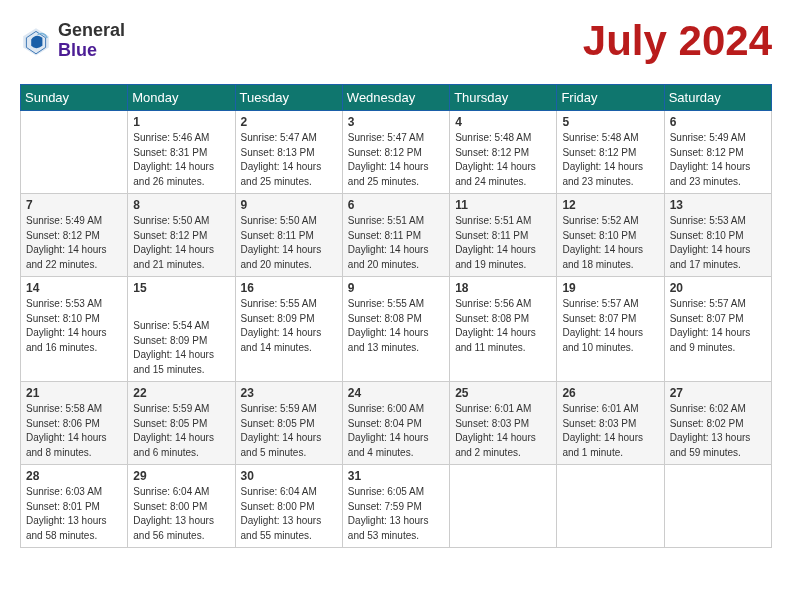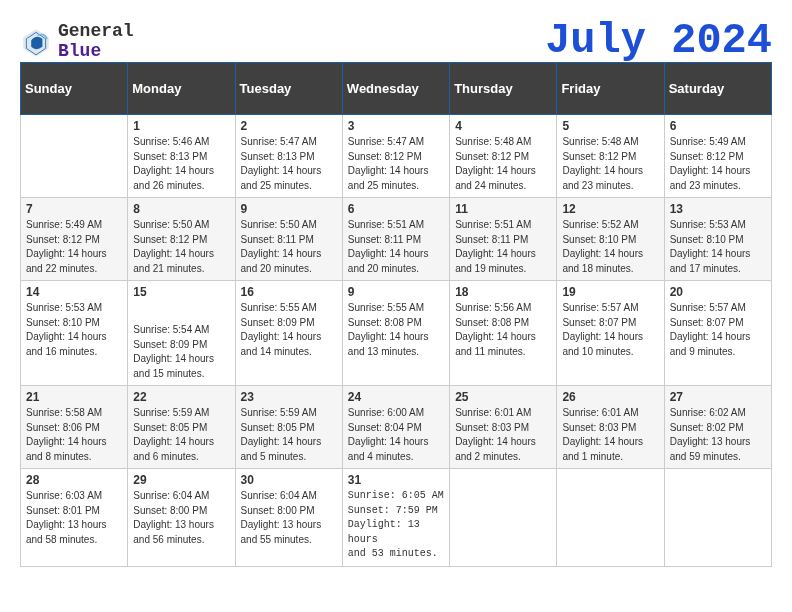--- a/index.html
+++ b/index.html
@@ -6,23 +6,22 @@
     body {
       font-family: Arial, sans-serif;
       background: #fff;
       width: 792px;
       min-height: 612px;
       padding: 20px;
     }
     .header-section {
       display: flex;
       justify-content: space-between;
-      align-items: flex-end;
-      margin-bottom: 0;
-      font-family: Liberation Mono, monospace;
+      align-items: center;
+      margin-bottom: 22px;
     }
     .logo {
       display: flex;
       align-items: center;
       gap: 6px;
     }
     .logo-text {
       display: flex;
       flex-direction: column;
       line-height: 1.1;
@@ -40,39 +39,39 @@
     .logo-icon {
       width: 32px;
       height: 32px;
     }
     .title-section {
       text-align: right;
     }
     .month-title {
       font-size: 42px;
       font-weight: bold;
-      color: #1d4ed8;
+      color: #b91c1c;
       line-height: 1;
     }
     .location-title {
       font-size: 18px;
       color: #333;
       margin-top: 4px;
     }
     table {
       width: 100%;
       border-collapse: collapse;
       table-layout: fixed;
     }
     thead tr th {
-      background-color: #404040;
+      background-color: #0f766e;
       color: #fff;
       font-size: 13px;
-      font-weight: bold;
-      padding: 18px 4px;
+      font-weight: normal;
+      padding: 5px 4px;
       text-align: left;
       border: 1px solid #1a5fa8;
     }
     tbody tr {
       vertical-align: top;
     }
     tbody tr td {
       border: 1px solid #ccc;
       padding: 4px 5px;
       font-size: 10px;
@@ -128,21 +127,21 @@
         <th>Friday</th>
         <th>Saturday</th>
       </tr>
   </thead>
   <tbody>
   <tr>
         <td></td>
         <td>
           <span class="day-number">1</span>
           <div class="day-info" style="white-space: pre-line;">Sunrise: 5:46 AM
-Sunset: 8:13 PM
+Sunset: 8:31 PM
 Daylight: 14 hours
 and 26 minutes.</div>
         </td>
         <td>
           <span class="day-number">2</span>
           <div class="day-info" style="white-space: pre-line;">Sunrise: 5:47 AM
 Sunset: 8:13 PM
 Daylight: 14 hours
 and 25 minutes.</div>
         </td>
@@ -345,21 +344,21 @@
         </td>
         <td>
           <span class="day-number">30</span>
           <div class="day-info" style="white-space: pre-line;">Sunrise: 6:04 AM
 Sunset: 8:00 PM
 Daylight: 13 hours
 and 55 minutes.</div>
         </td>
         <td>
           <span class="day-number">31</span>
-          <div class="day-info" style="white-space: pre-line; font-family: Liberation Mono, monospace;">Sunrise: 6:05 AM
+          <div class="day-info" style="white-space: pre-line;">Sunrise: 6:05 AM
 Sunset: 7:59 PM
 Daylight: 13 hours
 and 53 minutes.</div>
         </td>
         <td></td>
         <td></td>
         <td></td>
       </tr>
     </tbody>
 </table>

